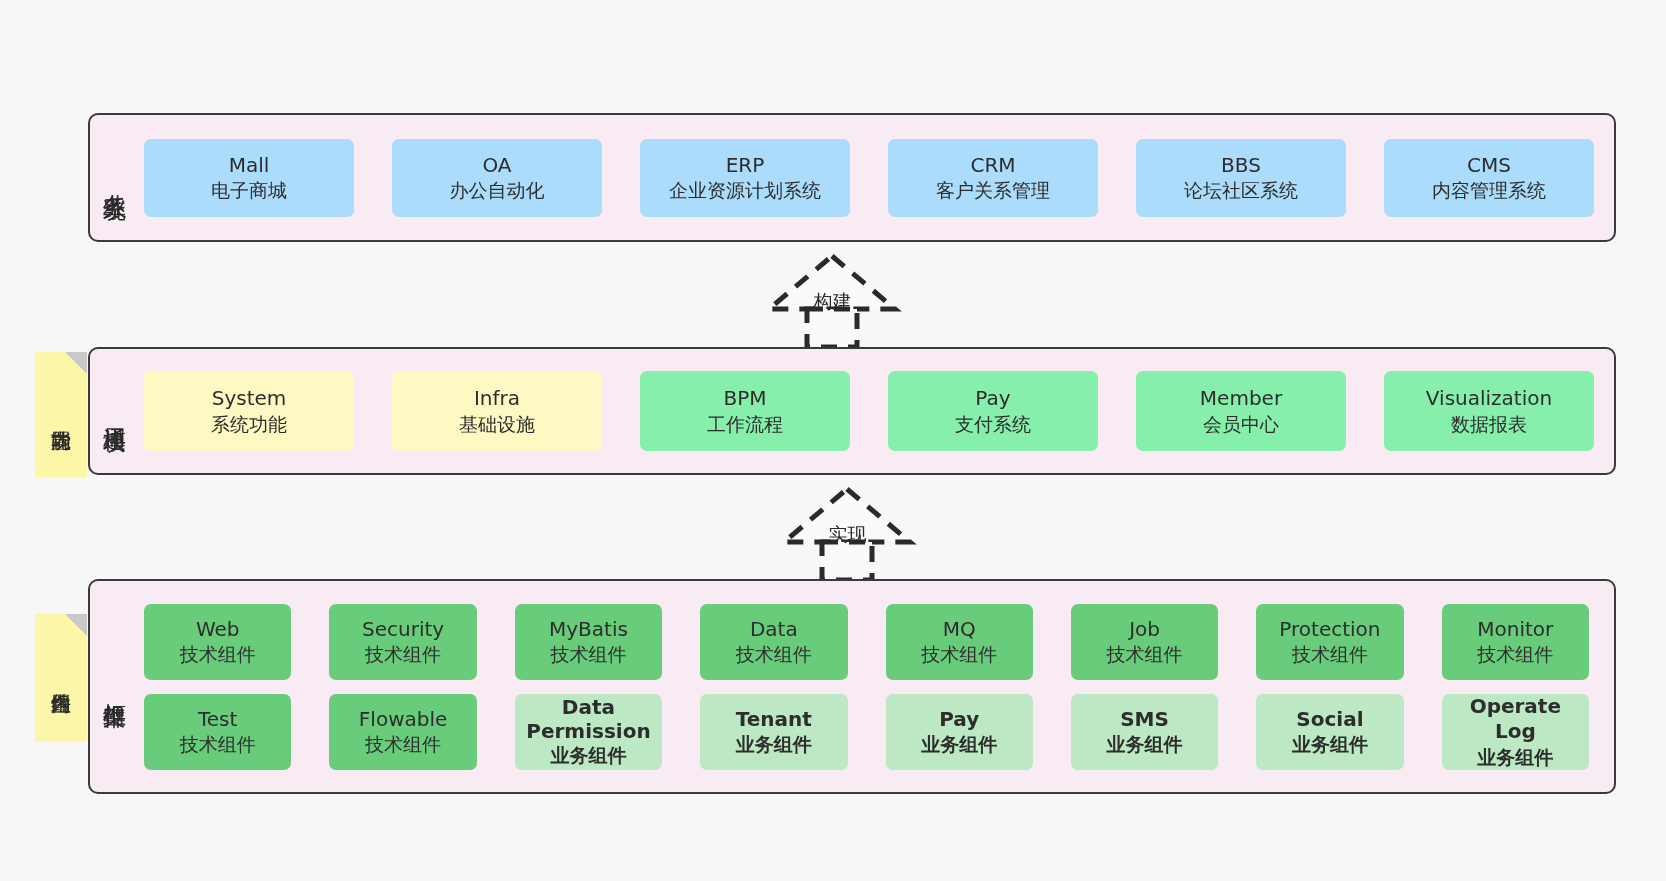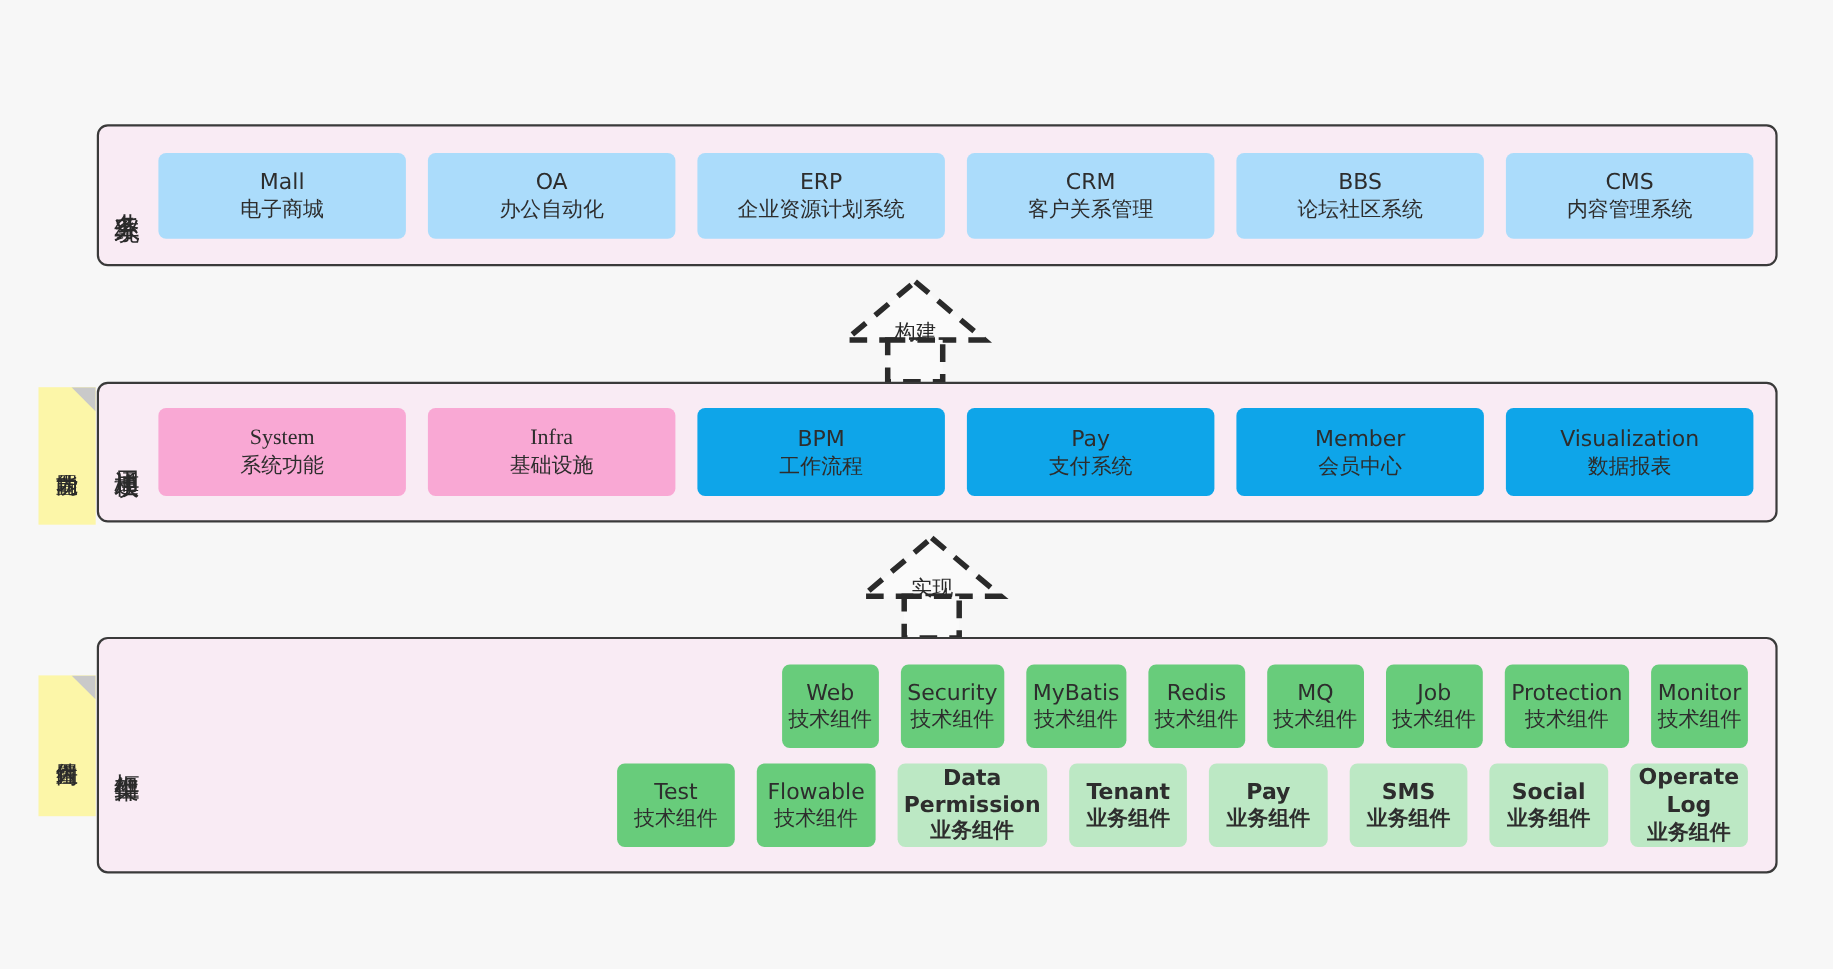--- a/index.html
+++ b/index.html
@@ -38,21 +38,21 @@
   .panel-body{
     flex:1 1 auto;
     display:flex;
     flex-direction:column;
     justify-content:center;
     gap:14px;
     padding:12px 14px 12px 6px;
   }
   .row{
     display:flex;
-    gap:20px;
+    gap:38px;
     align-items:stretch;
   }
   .row > .cell{ flex:1 1 0; }
 
   
   .cell{
     border-radius:7px;
     display:flex;
     flex-direction:column;
     align-items:center;
@@ -60,32 +60,32 @@
     text-align:center;
     color:#2D2D2D;
     padding:4px 6px;
     font-family:"DejaVu Sans",sans-serif;
   }
   .cell .t1{ font-size:20px; line-height:1.28; }
   .cell .t2{ font-size:19px; line-height:1.28; }
   .cell.three .t1{ line-height:1.2; }
 
   .c-blue       { background:#ABDCFB; }
-  .c-red        { background:#f9a8d4;font-family:Liberation Serif, serif; }
-  .c-pink       { background:#0ea5e9; }
+  .c-red        { background:#fef9c3; }
+  .c-pink       { background:#86efac; }
   .c-green      { background:#68CC7B; }
   .c-green-light{ background:#BCE8C4;font-weight:bold; }
 
   
   #panel-business { left:88px;  top:113px; width:1528px; height:129px; }
   #panel-common   { left:88px;  top:347px; width:1528px; height:128px; }
   #panel-framework{ left:88px;  top:579px; width:1528px; height:215px; }
   #panel-business .panel-body  { padding-right:20px; }
   #panel-common   .panel-body  { padding-right:20px; }
-  #panel-framework .panel-body { padding-right:25px; gap:14px;align-items:flex-end; }
+  #panel-framework .panel-body { padding-right:25px; gap:14px; }
   #panel-business .row  { height:78px; }
   #panel-common   .row  { height:80px; }
   #panel-framework .row { height:76px; }
 
   
   .sticky{
     position:absolute;
     width:52px;
     background:#FCF6A8;
     display:flex;
@@ -222,21 +222,21 @@
         </div>
         <div class="cell c-green">
           <span class="t1">Security</span>
           <span class="t2">技术组件</span>
         </div>
         <div class="cell c-green">
           <span class="t1">MyBatis</span>
           <span class="t2">技术组件</span>
         </div>
         <div class="cell c-green">
-          <span class="t1">Redis</span>
+          <span class="t1">Data</span>
           <span class="t2">技术组件</span>
         </div>
         <div class="cell c-green">
           <span class="t1">MQ</span>
           <span class="t2">技术组件</span>
         </div>
         <div class="cell c-green">
           <span class="t1">Job</span>
           <span class="t2">技术组件</span>
         </div>

